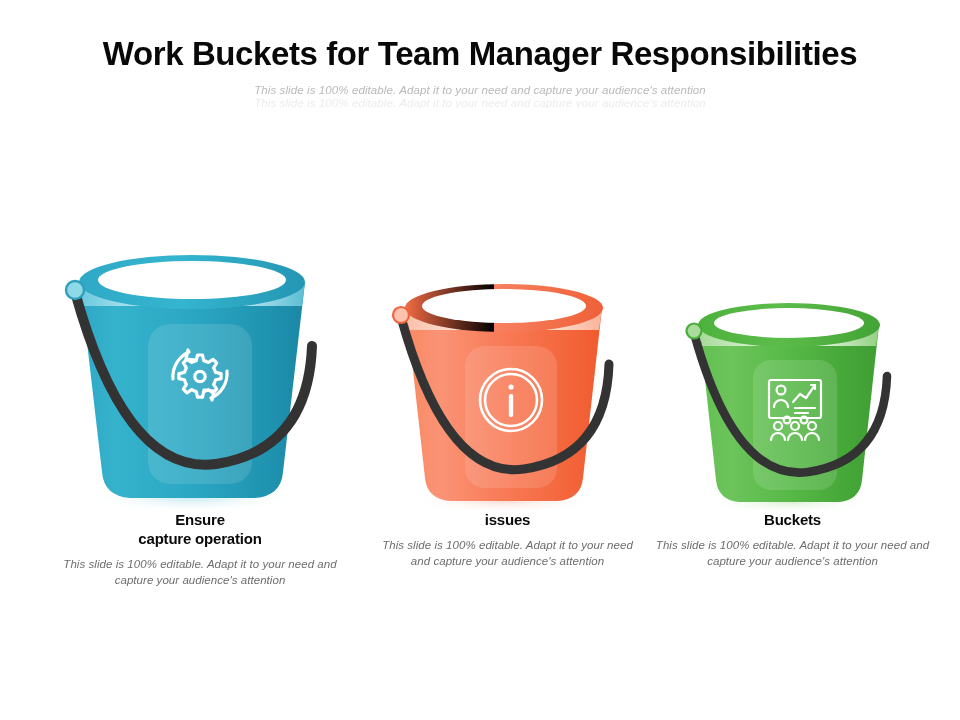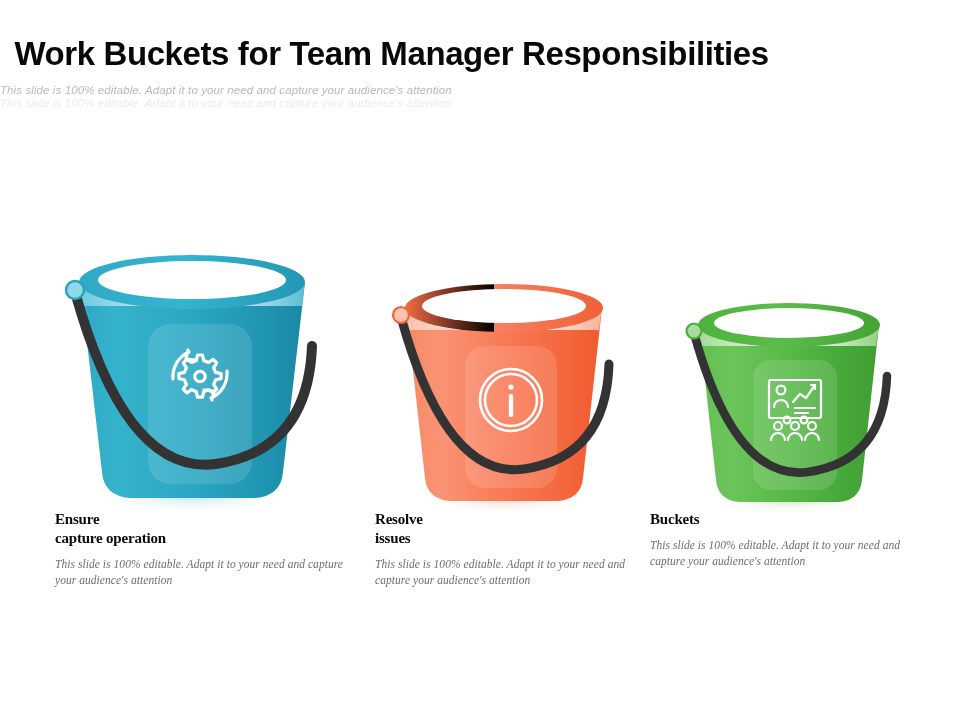--- a/index.html
+++ b/index.html
@@ -11,21 +11,21 @@
     position:relative;
   }
   .slide{
     position:absolute;inset:0;
     background:#ffffff;
   }
 
   
   .header{
     position:absolute;left:0;top:0;width:863px;height:130px;
-    text-align:left;
+    text-align:center;
   }
   .title{
     position:absolute;left:0;top:34px;width:960px;
     font-size:34px;font-weight:bold;color:#080808;
     letter-spacing:-0.4px;
     font-family:"Liberation Sans", sans-serif;
     white-space:nowrap;
     transform:scaleX(0.97);
   }
   .subtitle{
@@ -38,22 +38,21 @@
     font-size:11.5px;font-style:italic;color:#ececec;
     letter-spacing:0.1px;
     height:11px;overflow:hidden;
   }
 
   
   .bucket-wrap{position:absolute;}
 
   .caption{
     position:absolute;
-    text-align:left;
-    font-family:Liberation Serif, serif;
+    text-align:center;
   }
   .cap-title{
     font-size:15px;font-weight:bold;color:#0a0a0a;
     line-height:19px;letter-spacing:-0.2px;
   }
   .cap-body{
     margin-top:9px;
     font-size:11.5px;font-style:italic;color:#6d6d6d;
     line-height:15.5px;letter-spacing:0.05px;
   }
@@ -183,21 +182,20 @@
         <rect x="-2.2" y="-6" width="4.4" height="23" rx="2" fill="#ffffff" stroke="none"></rect>
       </g>
 
       <path d="M31 45 Q76 208 154 197 Q236 185 239 92" fill="none" stroke="#333333" stroke-width="9" stroke-linecap="round"></path>
       <circle cx="31" cy="43" r="8" fill="#FBC3AE" stroke="#F0643B" stroke-width="2.2"></circle>
     </svg>
   </div>
 
   <div class="caption" style="left:375px;top:510px;width:265px;">
     <div class="cap-title">
-      <div>Resolve</div>
       <div>issues</div>
     </div>
     <div class="cap-body">This slide is 100% editable.  Adapt it to your need and capture your audience's attention</div>
   </div>
 
   <div class="bucket-wrap" style="left:665px;top:292px;width:260px;height:228px;">
     <svg width="260" height="228" viewBox="0 0 260 228">
       <defs>
         <linearGradient id="b3body" x1="0" y1="0" x2="1" y2="0">
           <stop offset="0%" stop-color="#63C052"></stop>

